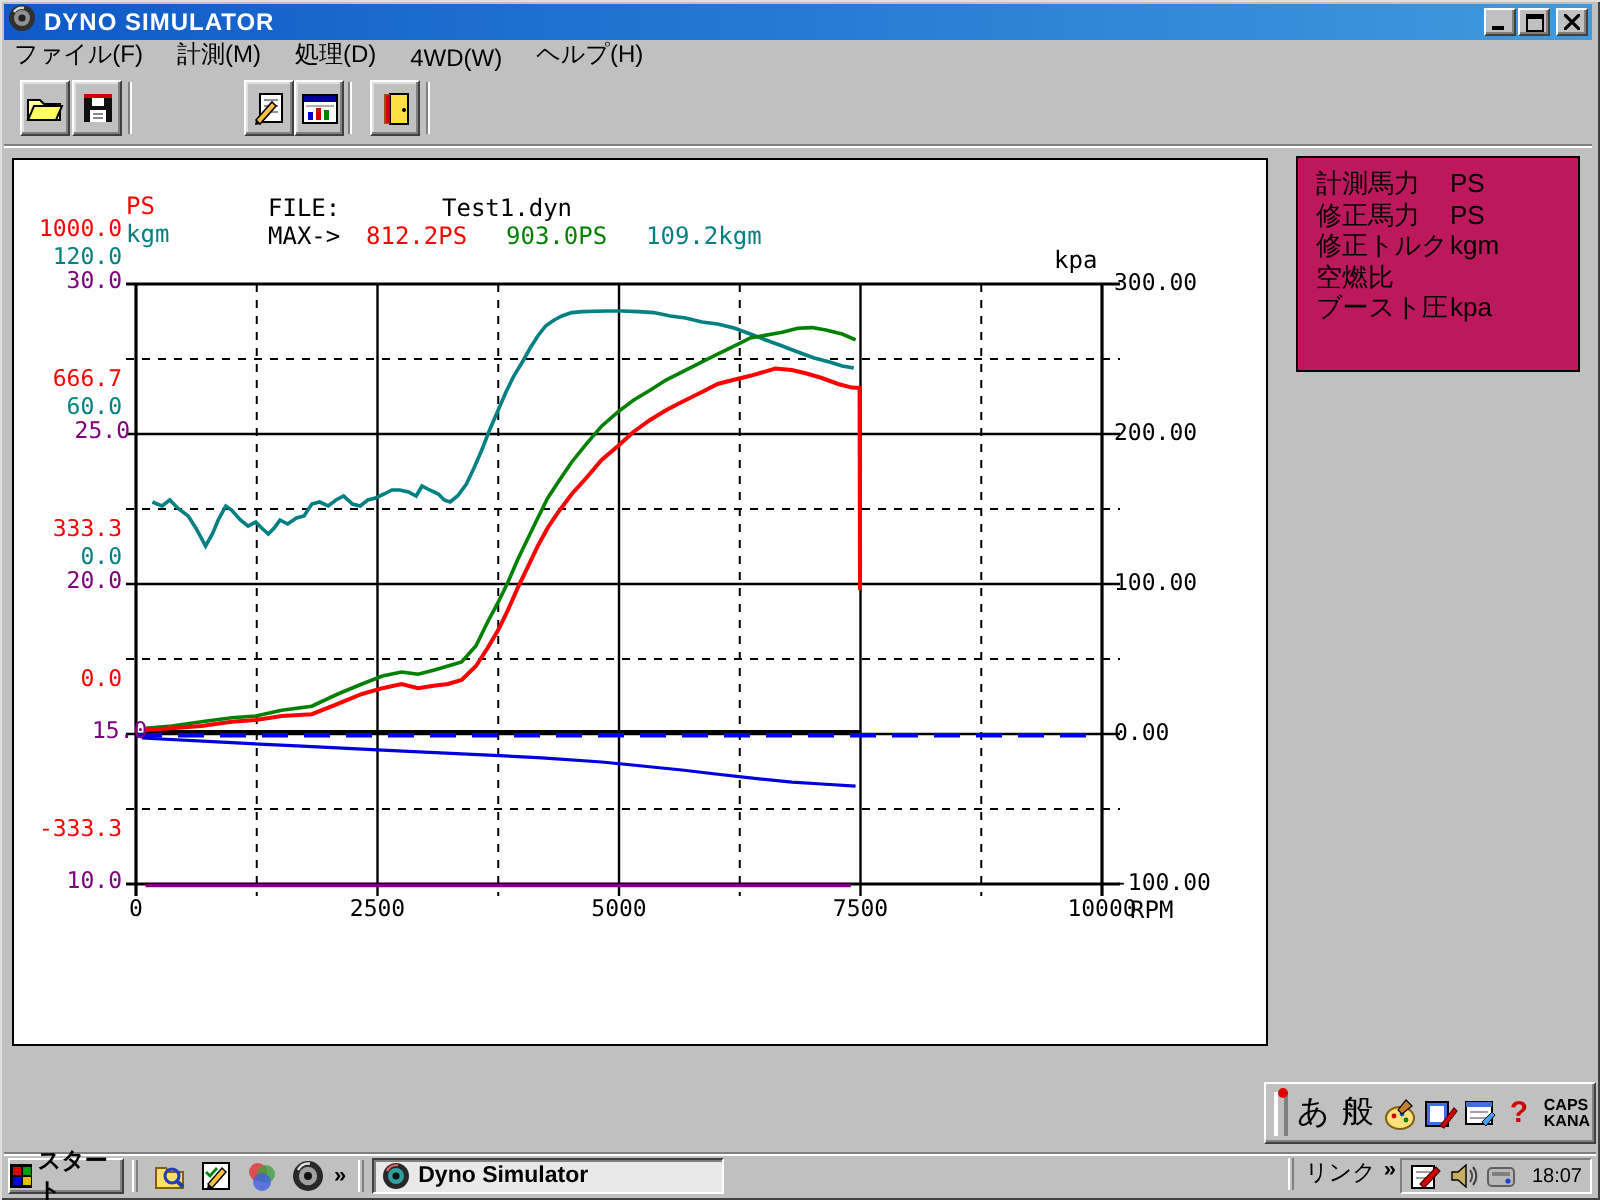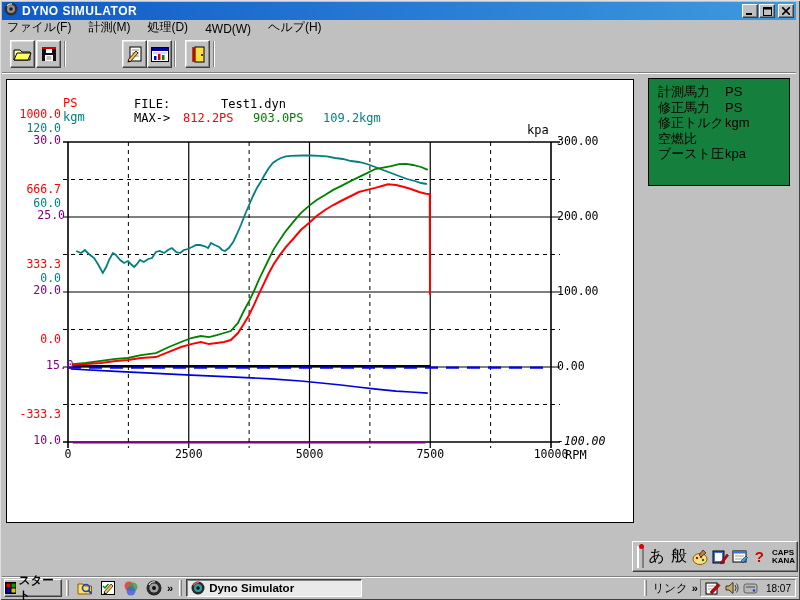--- a/index.html
+++ b/index.html
@@ -25,36 +25,36 @@
     border-color:#fff #404040 #404040 #fff;box-shadow:inset -1px -1px 0 #808080,inset 1px 1px 0 #dfdfdf;
     display:flex;align-items:center;justify-content:center}
   .tsep{position:absolute;top:4px;width:2px;height:26px;border-left:1px solid #808080;border-right:1px solid #fff}
   
   .panel{position:absolute;left:6px;top:79px;width:628px;height:444px;background:#fff;border:1px solid #000}
   .panel svg{position:absolute;left:0;top:0}
   #axis-labels{position:absolute;left:0;top:0;width:628px;height:444px}
   .axlab{position:absolute;font:11.5px/13px "DejaVu Sans Mono",monospace;white-space:nowrap}
   .hdr{position:absolute;font:12px/14px "DejaVu Sans Mono",monospace;white-space:nowrap}
   
-  .legendbox{position:absolute;left:648px;top:78px;width:142px;height:108px;background:#15803d;border:1px solid #000;
+  .legendbox{position:absolute;left:648px;top:78px;width:142px;height:108px;background:#be185d;border:1px solid #000;
     padding:5px 0 0 9px;font-size:13px;line-height:15.5px;color:#000}
   .lname{display:inline-block;width:67px;white-space:nowrap}
   .lunit{white-space:nowrap}
   
   .taskbar{position:absolute;left:2px;top:577px;width:796px;height:21px;background:#c0c0c0;
     border-top:1px solid #fff;box-shadow:0 -1px 0 #808080;display:flex;align-items:center}
   .startbtn{width:58px;height:18px;margin-left:2px;background:#c0c0c0;border:1px solid;
     border-color:#fff #404040 #404040 #fff;box-shadow:inset -1px -1px 0 #808080;
     display:flex;align-items:center;justify-content:center;font-weight:bold;font-size:11.5px;gap:3px}
   .grip{width:3px;height:16px;margin:0 4px;border-left:1px solid #fff;border-right:1px solid #808080}
   .qicon{width:17px;height:17px;margin:0 3px;display:flex;align-items:center;justify-content:center}
   .chev{font-size:11px;font-weight:bold;margin:0 2px}
   .taskbtn{width:176px;height:18px;background:#e9e9e9;border:1px solid;border-color:#404040 #fff #fff #404040;
     box-shadow:inset 1px 1px 0 #808080;display:flex;align-items:center;font-weight:bold;font-size:11.5px;gap:4px;padding-left:4px}
-  .tb-right{margin-left:auto;display:flex;align-items:center}
+  .tb-right{margin-left:auto;display:flex;align-items:flex-start}
   .links{font-size:11.5px;margin:0 2px}
   .tray{height:18px;margin-right:2px;border:1px solid;border-color:#808080 #fff #fff #808080;
     display:flex;align-items:center;padding:0 4px;gap:4px}
   .clock{font-size:10px;margin-left:3px}
   
   .imebar{position:absolute;left:632px;top:541px;width:166px;height:31px;background:#c0c0c0;border:1px solid;
     border-color:#fff #404040 #404040 #fff;box-shadow:inset -1px -1px 0 #808080;
     display:flex;align-items:center;padding:0 2px}
   .ime-handle{width:7px;height:22px;margin:0 2px;position:relative;border-left:2px solid #fff;border-right:2px solid #808080}
   .ime-dot{position:absolute;left:0;top:-2px;width:5px;height:5px;background:#e00000;border-radius:50%}
@@ -198,21 +198,21 @@
         <div class="axlab" style="left: 0px; top: 192px; width: 54px; text-align: right; color: rgb(0, 128, 128);">0.0</div>
         <div class="axlab" style="left: 0px; top: 54px; width: 54px; text-align: right; color: rgb(128, 0, 128);">30.0</div>
         <div class="axlab" style="left: 4px; top: 129px; width: 54px; text-align: right; color: rgb(128, 0, 128);">25.0</div>
         <div class="axlab" style="left: 0px; top: 204px; width: 54px; text-align: right; color: rgb(128, 0, 128);">20.0</div>
         <div class="axlab" style="left: 0px; top: 279px; width: 54px; text-align: right; color: rgb(128, 0, 128); padding-left: 39px;">15.0</div>
         <div class="axlab" style="left: 0px; top: 354px; width: 54px; text-align: right; color: rgb(128, 0, 128);">10.0</div>
         <div class="axlab" style="left: 550px; top: 55px; width: 52px; color: rgb(0, 0, 0);">300.00</div>
         <div class="axlab" style="left: 550px; top: 130px; width: 52px; color: rgb(0, 0, 0);">200.00</div>
         <div class="axlab" style="left: 550px; top: 205px; width: 52px; color: rgb(0, 0, 0);">100.00</div>
         <div class="axlab" style="left: 550px; top: 280px; width: 52px; color: rgb(0, 0, 0);">0.00</div>
-        <div class="axlab" style="left: 550px; top: 355px; width: 52px; color: rgb(0, 0, 0); font-style: italic;">-100.00</div>
+        <div class="axlab" style="left: 550px; top: 355px; width: 52px; color: rgb(0, 0, 0);">-100.00</div>
       </div>
     <div class="hdr" style="left:56px;top:16px;color:#ff0000">PS</div>
     <div class="hdr" style="left:56px;top:30px;color:#008080">kgm</div>
     <div class="hdr" style="left:127px;top:17px">FILE:</div>
     <div class="hdr" style="left:214px;top:17px">Test1.dyn</div>
     <div class="hdr" style="left:127px;top:31px">MAX-&gt;</div>
     <div class="hdr" style="left:176px;top:31px;color:#ff0000">812.2PS</div>
     <div class="hdr" style="left:246px;top:31px;color:#008000">903.0PS</div>
     <div class="hdr" style="left:316px;top:31px;color:#008080">109.2kgm</div>
     <div class="hdr" style="left:520px;top:43px">kpa</div>

